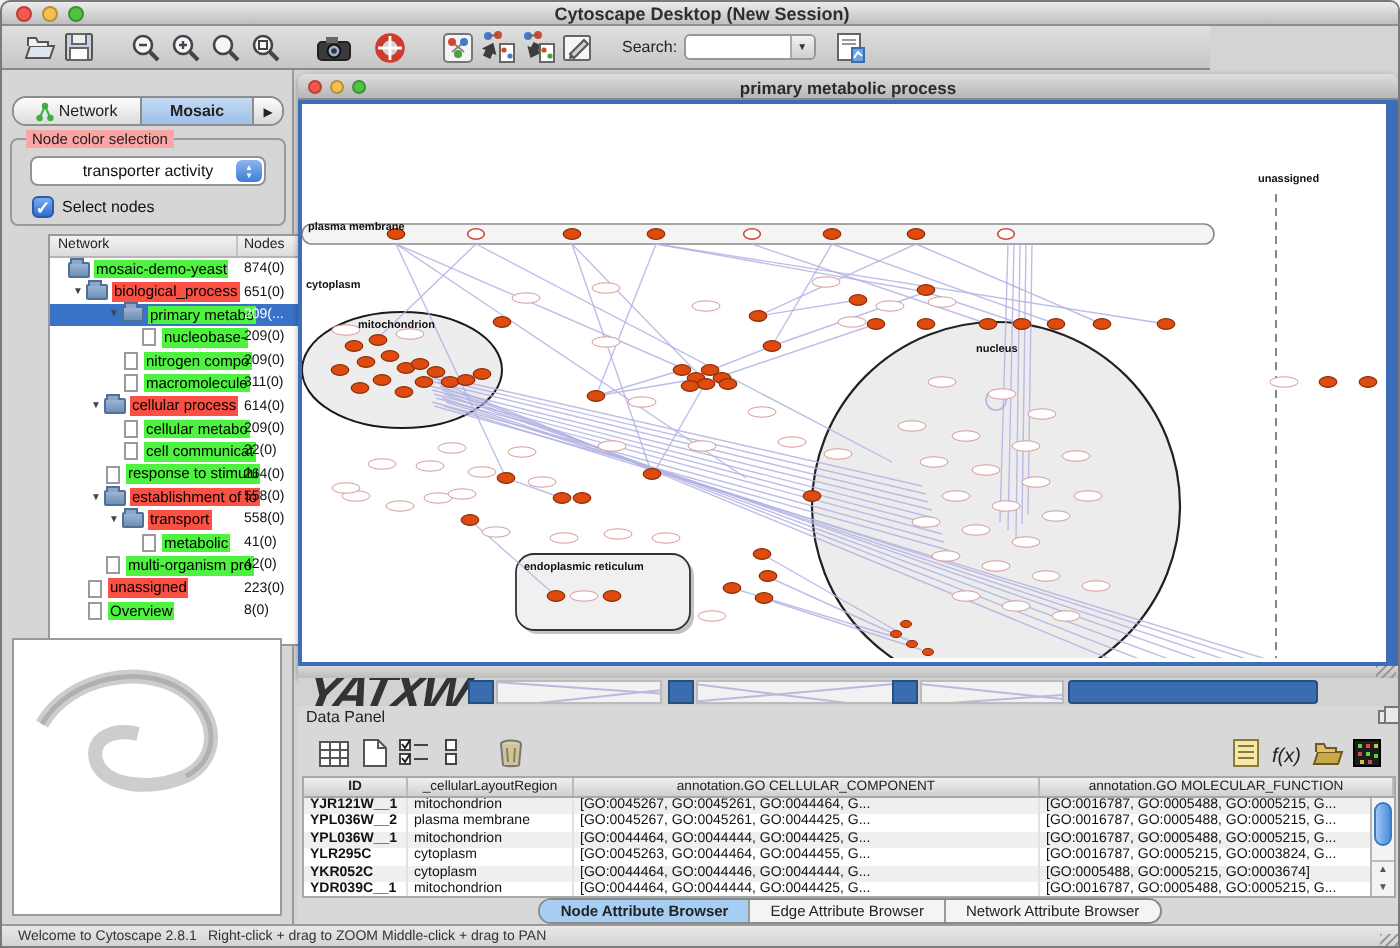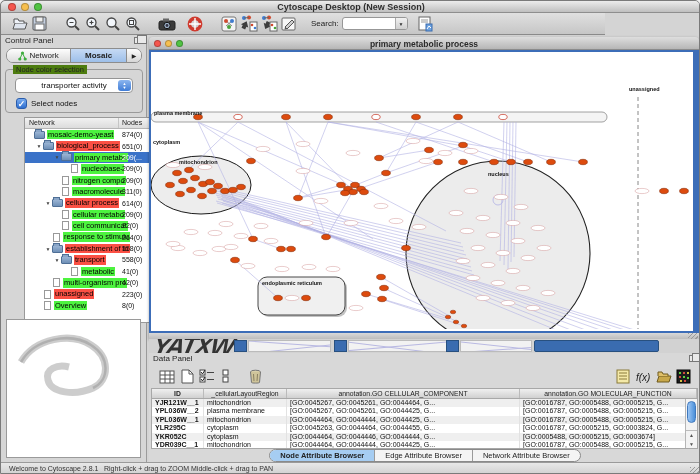--- a/index.html
+++ b/index.html
@@ -28,21 +28,21 @@
   #control-panel{position:absolute;left:0;top:34px;width:146px;height:427px;background:#d6d6d6;border-right:1px solid #9b9b9b;}
   .panel-head{height:12px;font-size:8px;color:#222;padding:1px 0 0 4px;position:relative;}
   .float-ico{position:absolute;right:4px;top:2px;width:8px;height:7px;border:1px solid #777;background:#e9e9e9;}
   .float-ico::before{content:"";position:absolute;left:2px;top:-3px;width:8px;height:7px;border:1px solid #777;background:#e9e9e9;}
   #cp-tabs{position:absolute;left:5px;top:13px;width:136px;height:15px;display:flex;border:1px solid #8d8d8d;border-radius:7px;overflow:hidden;background:#f2f2f2;}
   .cp-tab{display:flex;align-items:center;justify-content:center;font-size:8px;color:#222;height:100%;}
   #tab-network{flex:1.15;background:linear-gradient(#fdfdfd,#dcdcdc);gap:2px;}
   #tab-mosaic{flex:1;background:linear-gradient(#c6daf4,#9dbfe9);font-weight:bold;border-left:1px solid #8d8d8d;border-right:1px solid #8d8d8d;}
   #tab-overflow{width:14px;background:linear-gradient(#fdfdfd,#d6d6d6);font-size:6px;}
   #group-box{position:absolute;left:4px;top:34px;width:138px;height:44px;border:1px solid #9a9a9a;border-radius:4px;}
-  #group-legend{position:absolute;left:7px;top:-5px;background:#4d7c0f;padding:0 3px;font-size:7.5px;color:#222;}
+  #group-legend{position:absolute;left:7px;top:-5px;background:#fca5a5;padding:0 3px;font-size:7.5px;color:#222;}
   #color-dropdown{position:absolute;left:9px;top:8px;width:118px;height:15px;background:#fff;border:1px solid #949494;border-radius:4px;
      font-size:8px;display:flex;align-items:center;justify-content:center;color:#111;}
   #color-dropdown .stepper{position:absolute;right:1px;top:1px;bottom:1px;width:13px;border-radius:3px;
      background:linear-gradient(#8cb6ef,#3f7cd6);display:flex;flex-direction:column;align-items:center;justify-content:center;color:#fff;font-size:4px;line-height:4px;}
   #select-nodes{position:absolute;left:10px;top:28px;display:flex;align-items:center;gap:4px;font-size:8px;color:#111;}
   #select-nodes .cb{width:11px;height:11px;border-radius:3px;background:linear-gradient(#79acf0,#2f6fd0);
      border:1px solid #2a5cab;color:#fff;font-size:9px;line-height:10px;text-align:center;font-weight:bold;}
   #tree{position:absolute;left:3px;top:82px;width:140px;height:206px;background:#fff;border:1px solid #999;overflow:hidden;margin-left:20px;}
   #tree-head{height:11px;background:linear-gradient(#f2f2f2,#dcdcdc);border-bottom:1px solid #b5b5b5;font-size:7px;color:#222;position:relative;}
   #tree-head .h1{position:absolute;left:4px;top:1px;} #tree-head .h2{position:absolute;left:97px;top:1px;}
@@ -221,24 +221,20 @@
           <rect x="1" y="1" width="11" height="13" fill="#fff" stroke="#666"></rect>
           <line x1="3" y1="4" x2="10" y2="4" stroke="#999"></line>
           <line x1="3" y1="6" x2="10" y2="6" stroke="#999"></line>
           <rect x="8" y="8" width="6" height="7" fill="#6fa3e0" stroke="#3a6cb0"></rect>
           <path d="M9,13 L11,10 L13,12" stroke="#fff" fill="none"></path>
         </svg>
       </div>
   </div>
 
   <div id="control-panel">
-    <div class="panel-head">
-      <span>Control Panel</span>
-      <div class="float-ico"></div>
-    </div>
     <div id="cp-tabs">
       <div class="cp-tab" id="tab-network">
         <svg width="9" height="10">
             <circle cx="4.5" cy="2" r="1.6" fill="#3fae3f"></circle>
             <circle cx="1.8" cy="8" r="1.6" fill="#3fae3f"></circle>
             <circle cx="7.2" cy="8" r="1.6" fill="#3fae3f"></circle>
             <line x1="4.5" y1="2" x2="1.8" y2="8" stroke="#3fae3f"></line>
             <line x1="4.5" y1="2" x2="7.2" y2="8" stroke="#3fae3f"></line>
           </svg>
         <span>Network</span>

